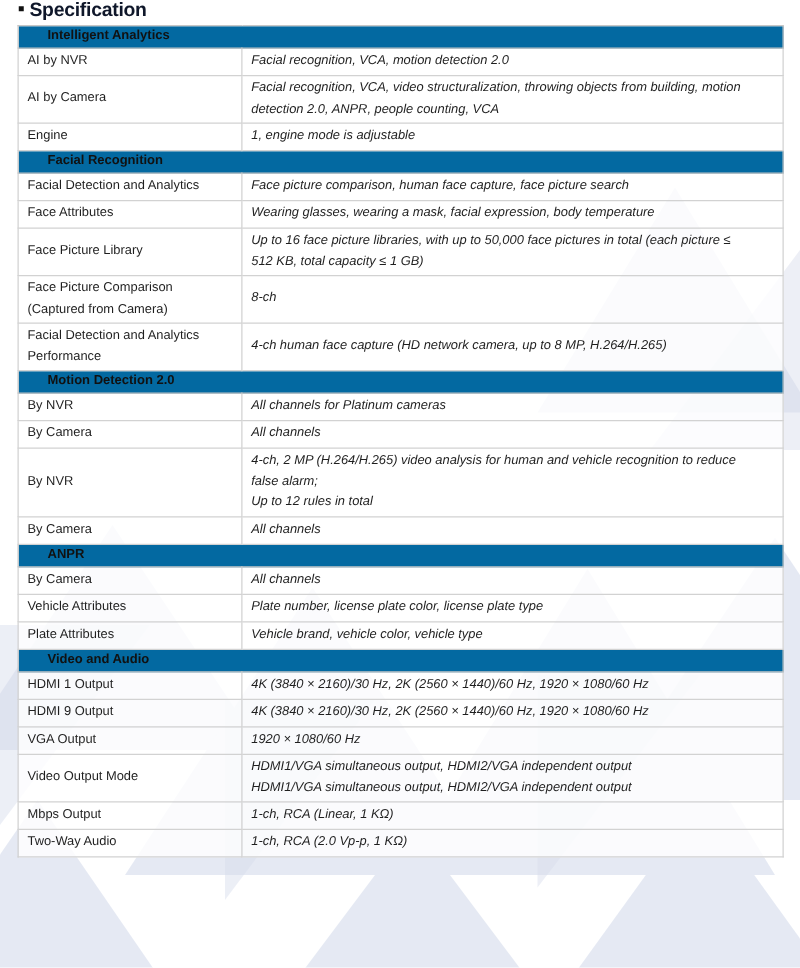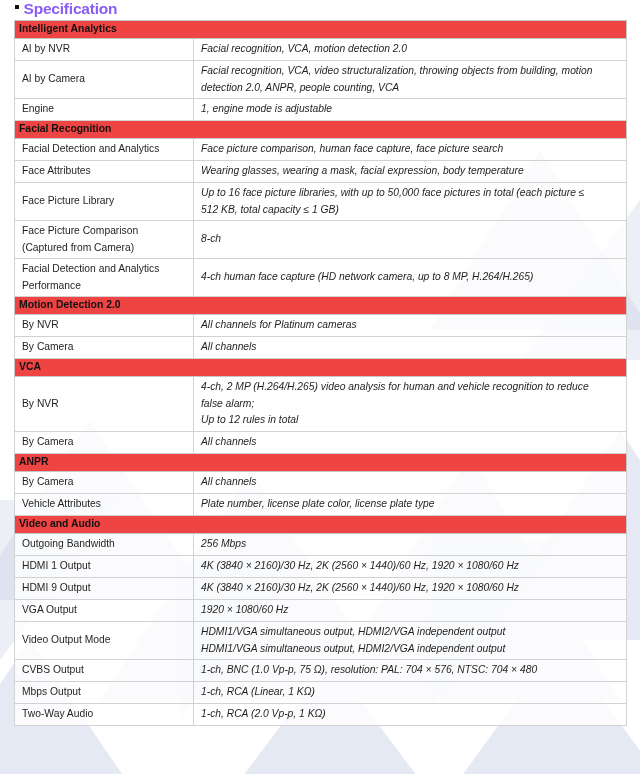--- a/index.html
+++ b/index.html
@@ -30,21 +30,21 @@
   #page {
     position: relative;
     z-index: 2;
     padding: 0;
   }
 
   
   .page-title {
     font-size: 15.5px;
     font-weight: bold;
-    color: #8b5cf6;
+    color: #0f172a;
     letter-spacing: -0.2px;
     margin: 1px 0 3px 15px;
     display: flex;
     align-items: center;
     line-height: 16px;
   }
   .title-bullet {
     display: inline-block;
     width: 3.5px;
     height: 3.5px;
@@ -68,25 +68,25 @@
 
   table.spec td {
     border: 1px solid #d2d2d2;
     padding: 0 0 0 7px;
     vertical-align: middle;
     line-height: 16.5px;
     background-clip: padding-box;
   }
 
   tr.section td {
-    background: #ef4444;
+    background: #0369a1;
     font-weight: bold;
     font-size: 10.4px;
     height: 17px;
-    padding-left: 4px;
+    padding-left: 23px;
     color: #111111;
     border-color: #c6c6c6;
   }
 
   tr.row td {
     background: rgba(255,255,255,0.82);
     color: #1a1a1a;
   }
   tr.row td.label { color: #1f1f1f; }
   tr.row td.value { color: #1f1f1f; font-style: italic; }
@@ -221,23 +221,20 @@
           </td>
         </tr>
         <tr class="row">
           <td class="label lines-1">
             <span class="cellwrap">By Camera</span>
           </td>
           <td class="value lines-1">
             <span class="cellline">All channels</span>
           </td>
         </tr>
-        <tr class="section">
-          <td colspan="2">VCA</td>
-        </tr>
         <tr class="row">
           <td class="label lines-3">
             <span class="cellwrap">By NVR</span>
           </td>
           <td class="value lines-3">
             <span class="cellline">4-ch, 2 MP (H.264/H.265) video analysis for human and vehicle recognition to reduce</span>
             <span class="cellline">false alarm;</span>
             <span class="cellline">Up to 12 rules in total</span>
           </td>
         </tr>
@@ -261,30 +258,30 @@
           </td>
         </tr>
         <tr class="row">
           <td class="label lines-1">
             <span class="cellwrap">Vehicle Attributes</span>
           </td>
           <td class="value lines-1">
             <span class="cellline">Plate number, license plate color, license plate type</span>
           </td>
         </tr>
+        <tr class="row">
+          <td class="label lines-1">
+            <span class="cellwrap">Plate Attributes</span>
+          </td>
+          <td class="value lines-1">
+            <span class="cellline">Vehicle brand, vehicle color, vehicle type</span>
+          </td>
+        </tr>
         <tr class="section">
           <td colspan="2">Video and Audio</td>
-        </tr>
-        <tr class="row">
-          <td class="label lines-1">
-            <span class="cellwrap">Outgoing Bandwidth</span>
-          </td>
-          <td class="value lines-1">
-            <span class="cellline">256 Mbps</span>
-          </td>
         </tr>
         <tr class="row">
           <td class="label lines-1">
             <span class="cellwrap">HDMI 1 Output</span>
           </td>
           <td class="value lines-1">
             <span class="cellline">4K (3840 × 2160)/30 Hz, 2K (2560 × 1440)/60 Hz, 1920 × 1080/60 Hz</span>
           </td>
         </tr>
         <tr class="row">
@@ -307,28 +304,20 @@
           <td class="label lines-2">
             <span class="cellwrap">Video Output Mode</span>
           </td>
           <td class="value lines-2">
             <span class="cellline">HDMI1/VGA simultaneous output, HDMI2/VGA independent output</span>
             <span class="cellline">HDMI1/VGA simultaneous output, HDMI2/VGA independent output</span>
           </td>
         </tr>
         <tr class="row">
           <td class="label lines-1">
-            <span class="cellwrap">CVBS Output</span>
-          </td>
-          <td class="value lines-1">
-            <span class="cellline">1-ch, BNC (1.0 Vp-p, 75 Ω), resolution: PAL: 704 × 576, NTSC: 704 × 480</span>
-          </td>
-        </tr>
-        <tr class="row">
-          <td class="label lines-1">
             <span class="cellwrap">Mbps Output</span>
           </td>
           <td class="value lines-1">
             <span class="cellline">1-ch, RCA (Linear, 1 KΩ)</span>
           </td>
         </tr>
         <tr class="row">
           <td class="label lines-1">
             <span class="cellwrap">Two-Way Audio</span>
           </td>

